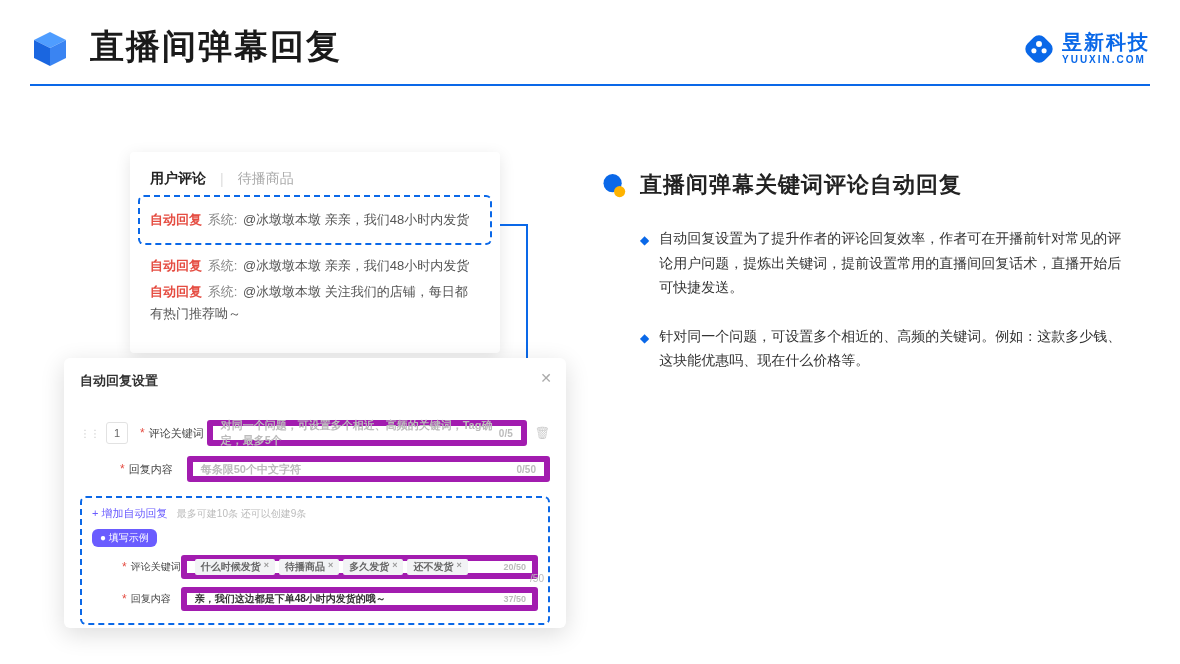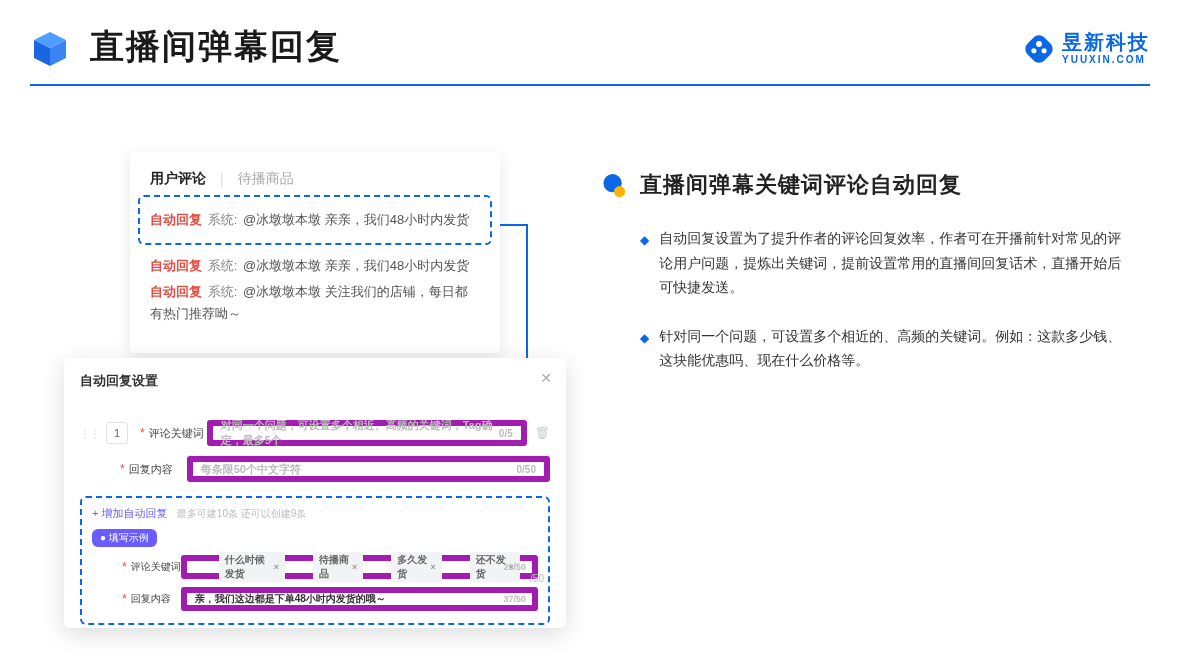--- a/index.html
+++ b/index.html
@@ -67,22 +67,22 @@
     border: 2px dashed #0a68e8; border-radius: 6px;
     padding: 8px 10px 12px; margin-top: 14px;
   }
   .link-add { color: #6a5cff; font-size: 11px; }
   .hint-small { color: #bbb; font-size: 10px; margin-left: 6px; }
   .example-badge {
     display: inline-block; background: #6a5cff; color: #fff;
     font-size: 10px; padding: 2px 8px; border-radius: 6px; margin-top: 8px;
   }
   .tag-chip {
-    display: inline-flex; align-items: center; background: #f2f3f5; border-radius: 2px;
-    padding: 1px 6px; font-size: 10px; color: #666; margin-right: 4px; margin-left: 24px;
+    display: inline-flex; align-items: flex-start; background: #f2f3f5; border-radius: 2px;
+    padding: 1px 6px; font-size: 10px; color: #666; margin-right: 4px;
   }
   .tag-chip .x { margin-left: 3px; color: #999; font-size: 9px; }
   .example-row { display: flex; align-items: center; margin-top: 8px; }
   .example-row .label { min-width: 50px; font-size: 10px; }
   .ex-count { position: absolute; right: 6px; font-size: 9px; color: #bbb; }
 
   
   .conn-v { position: absolute; width: 2px; background: #0a68e8; }
   .conn-h { position: absolute; height: 2px; background: #0a68e8; }
 

